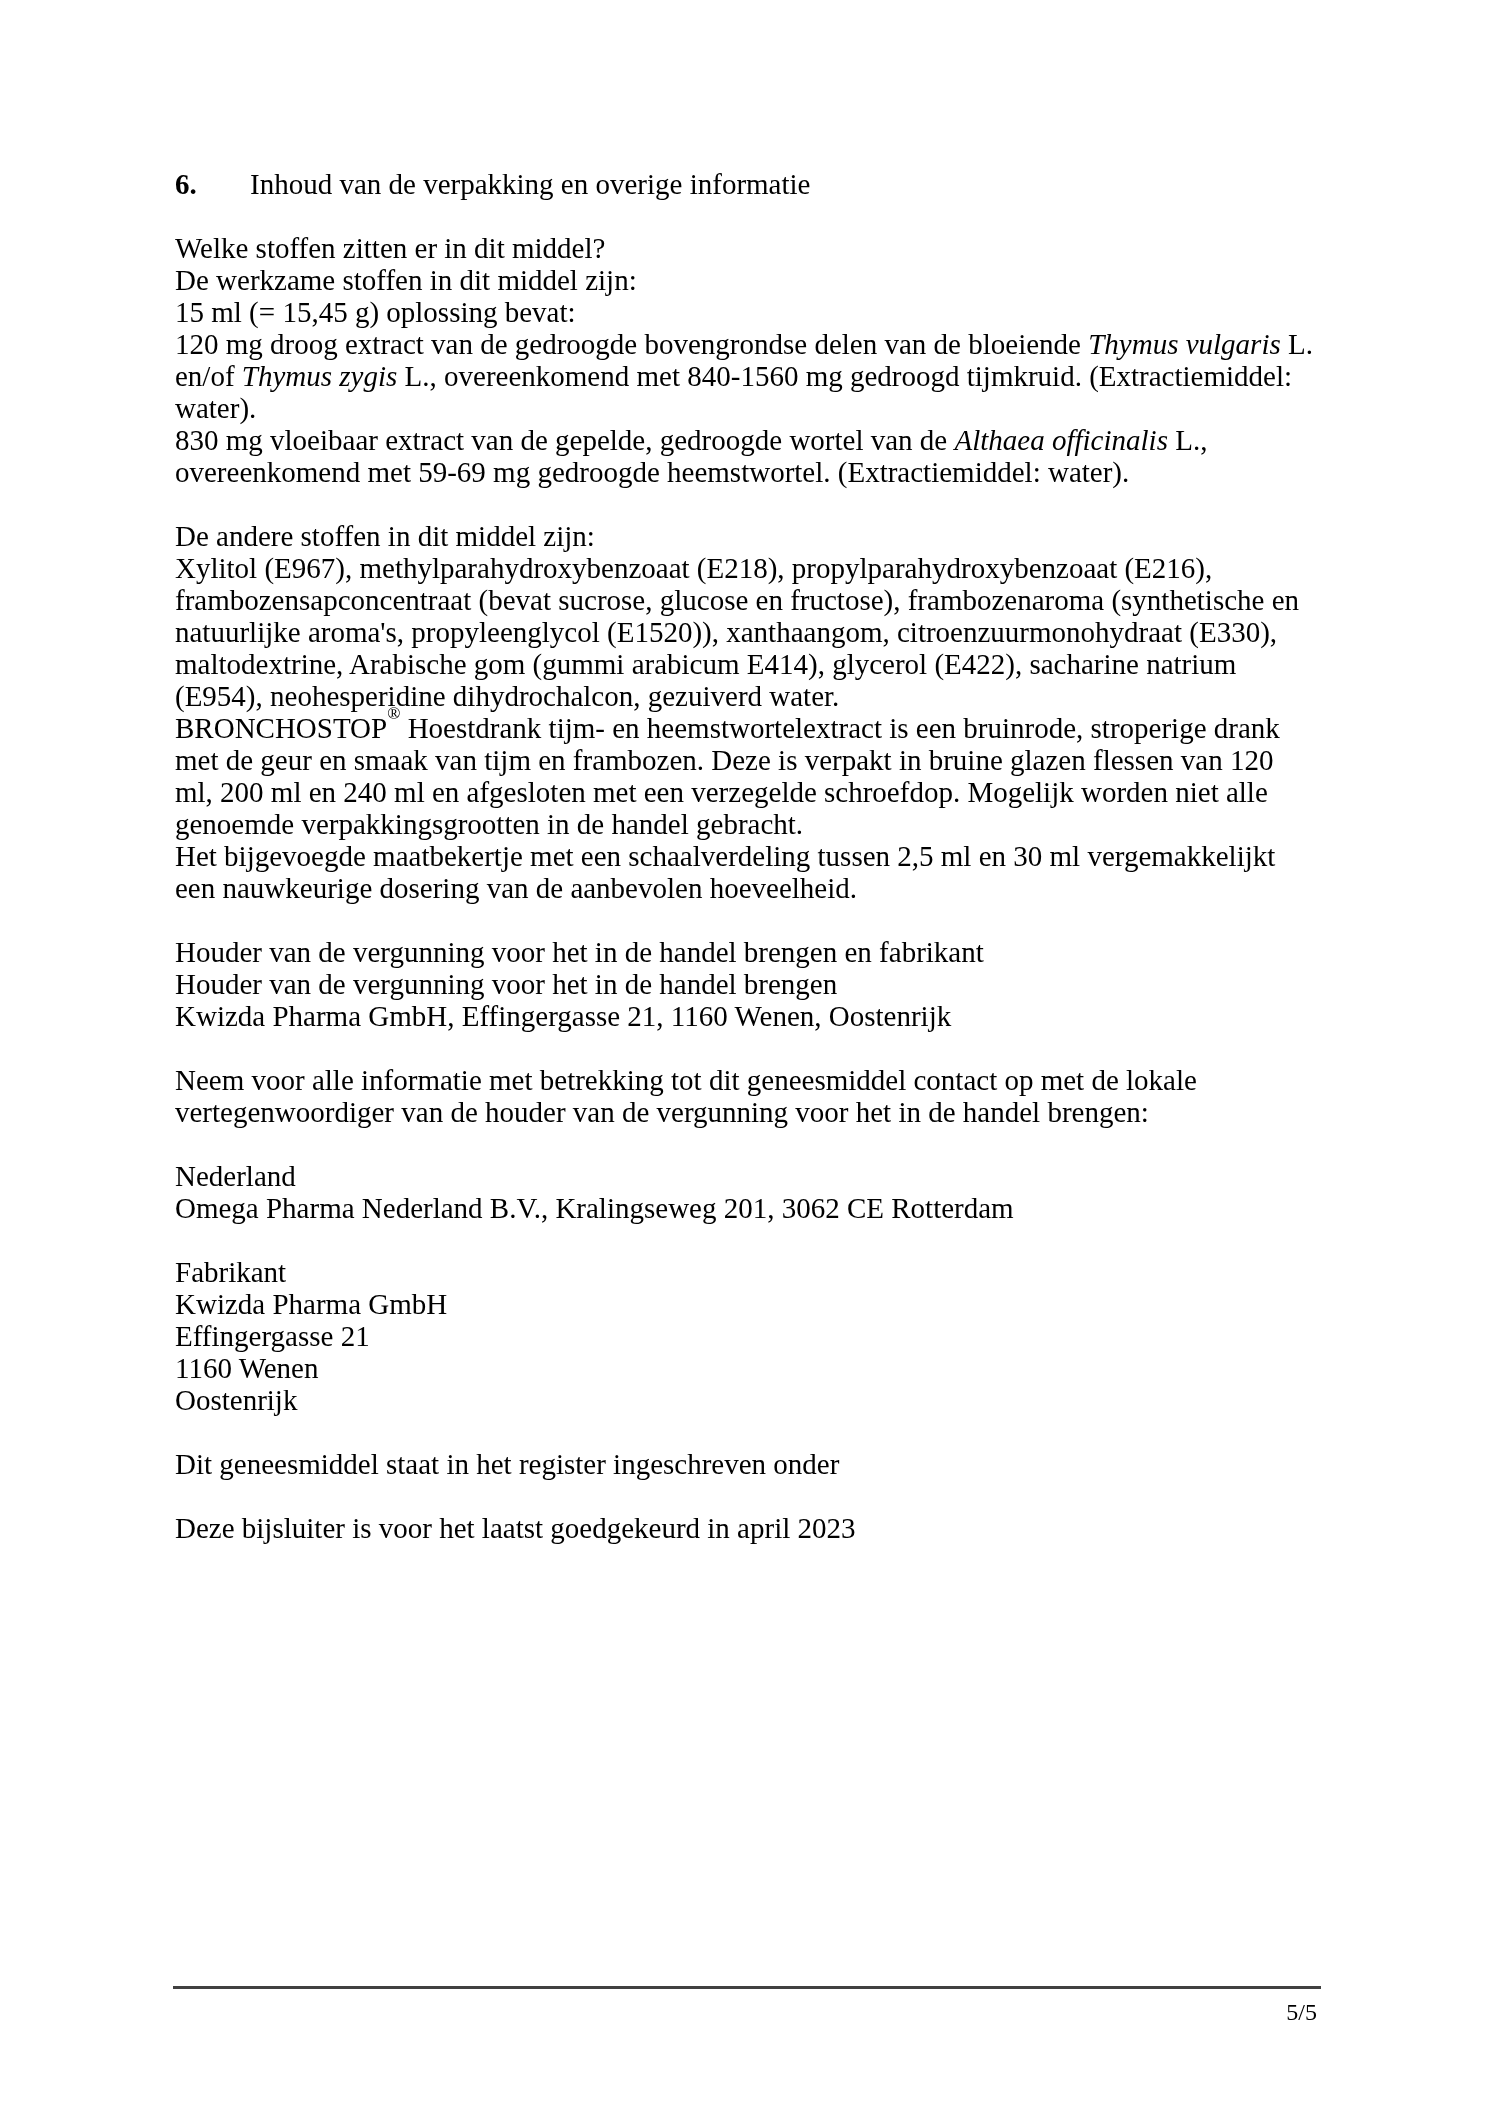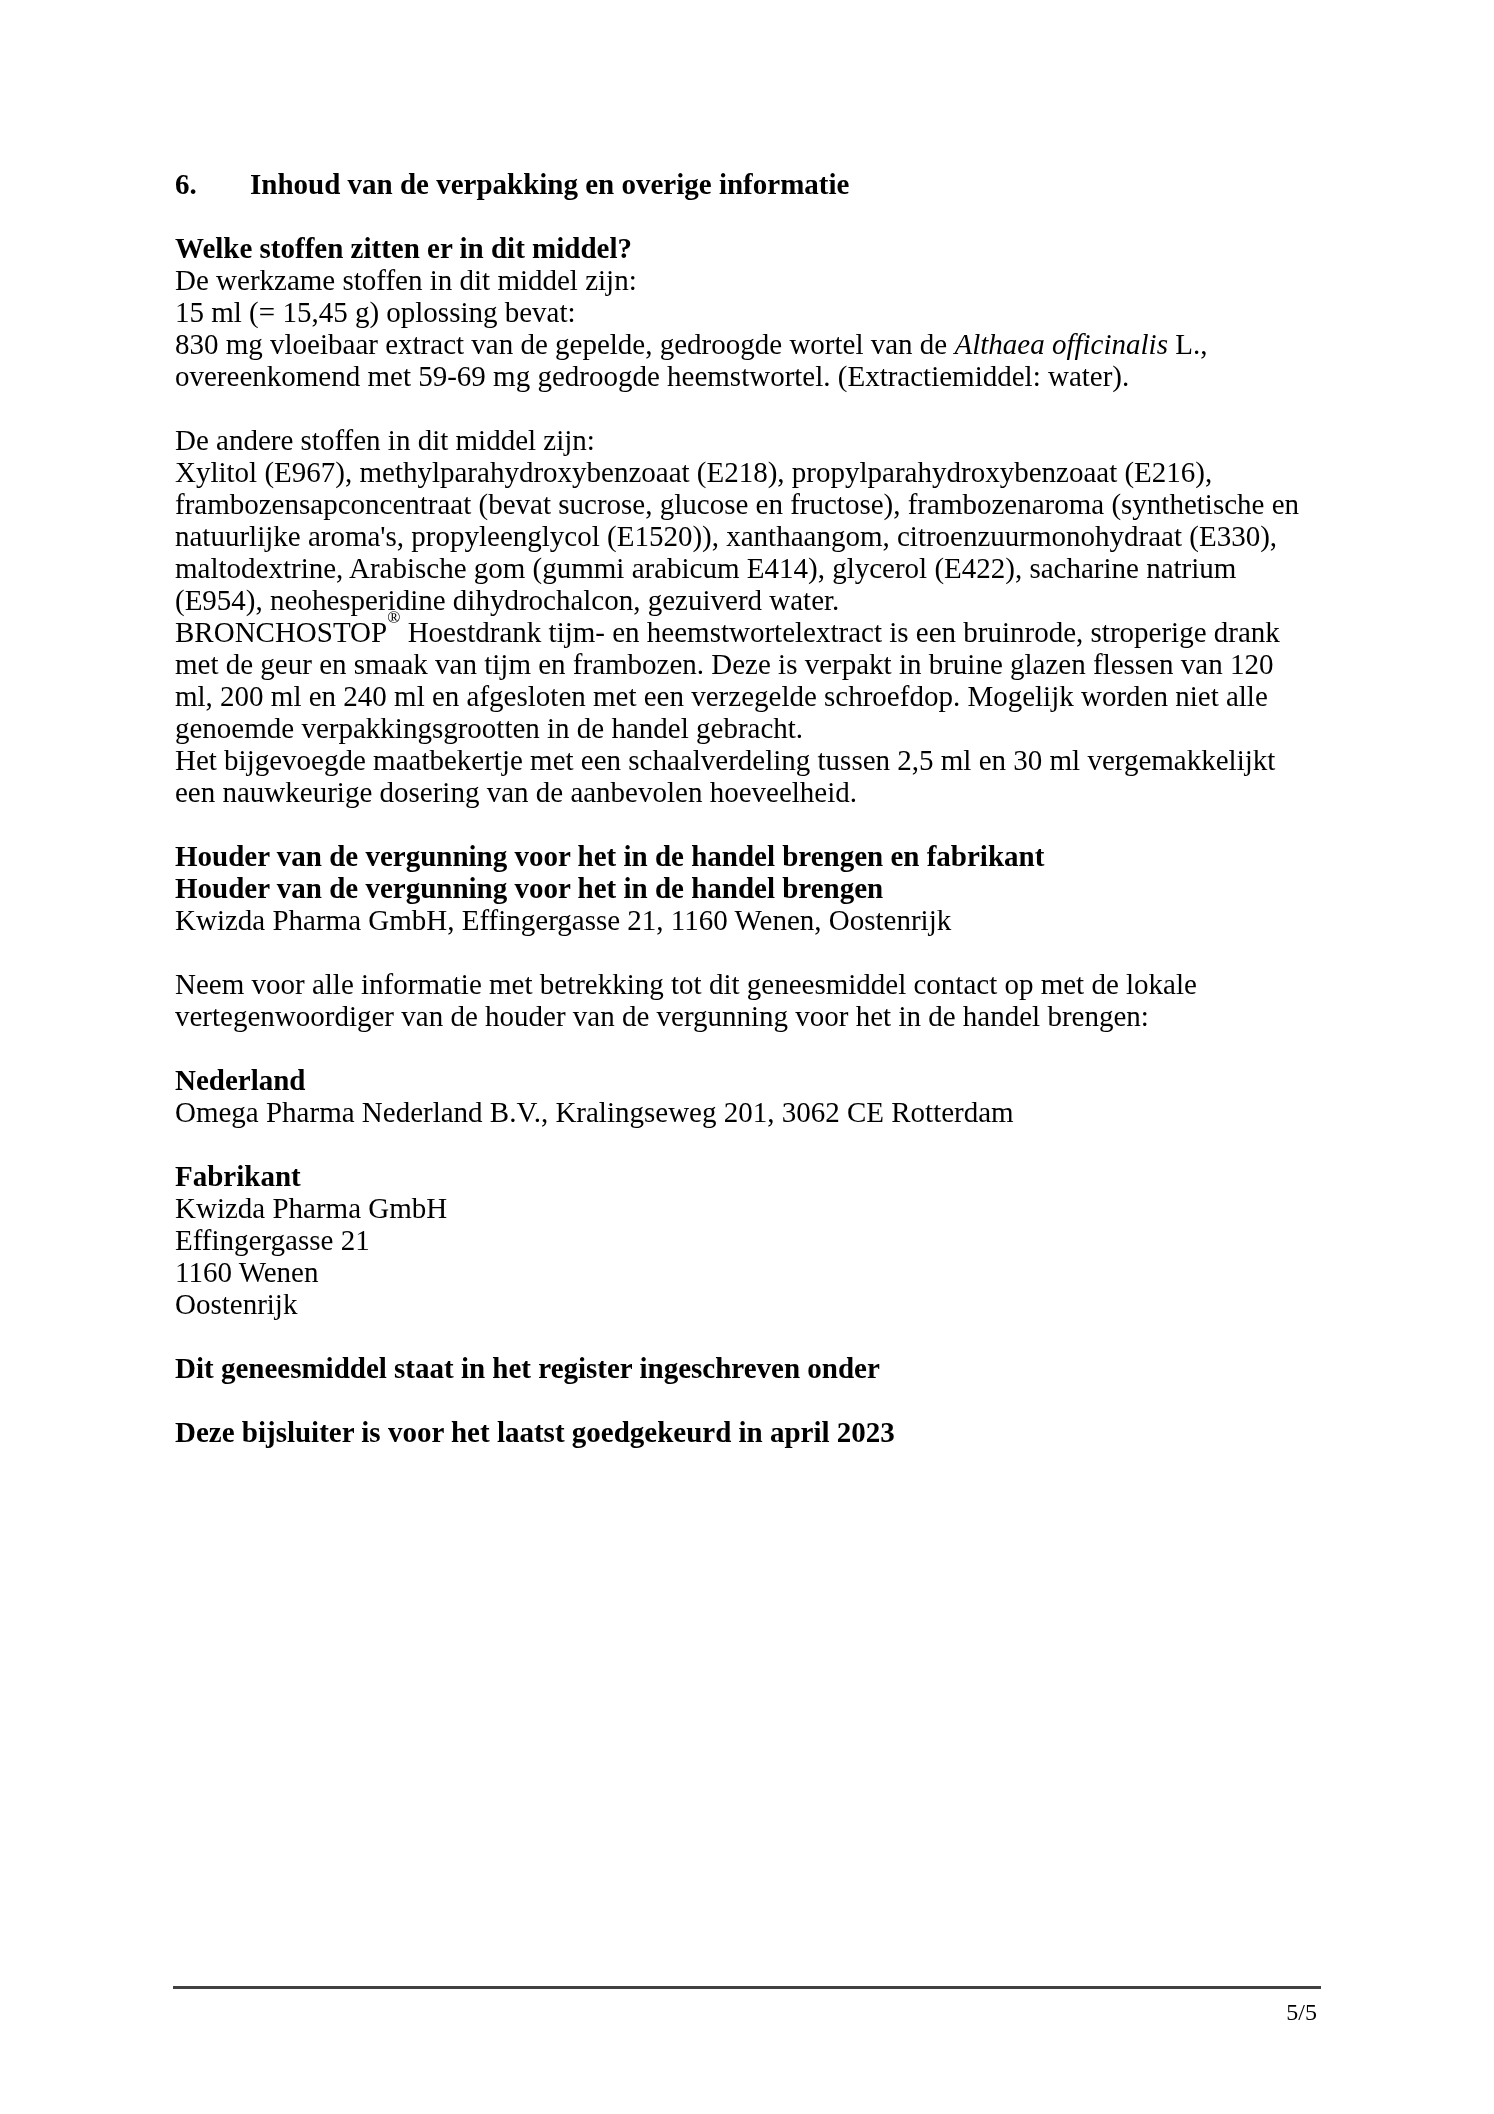--- a/index.html
+++ b/index.html
@@ -21,21 +21,21 @@
     top: 168px;
     width: 1140px;
     font-size: 29px;
     line-height: 32px;
   }
   .doc p {
     margin: 0;
     padding: 0;
   }
   .mt { margin-top: 32px !important; }
-  .b  { font-weight: bold; }
+  .b  { font-weight: normal; }
   .num {
     display: inline-block;
     width: 75px;
     font-weight: bold;
   }
   sup {
     font-size: 0.6em;
     line-height: 0;
     position: relative;
     top: -0.5em;
@@ -62,20 +62,21 @@
 </head>
 <body>
 
 <main class="doc">
 
   <p><span class="num">6.</span><span class="b">Inhoud van de verpakking en overige informatie</span></p>
 
   <p class="b mt">Welke stoffen zitten er in dit middel?</p>
   <p>De werkzame stoffen in dit middel zijn:</p>
   <p>15 ml (= 15,45 g) oplossing bevat:</p>
+  <p><span>120 mg droog extract van de gedroogde bovengrondse delen van de bloeiende </span><i>Thymus vulgaris</i><span> L. en/of </span><i>Thymus zygis</i><span> L., overeenkomend met 840-1560 mg gedroogd tijmkruid. (Extractiemiddel: water).</span></p>
   <p><span>830 mg vloeibaar extract van de gepelde, gedroogde wortel van de </span><i>Althaea officinalis</i><span> L., overeenkomend met 59-69 mg gedroogde heemstwortel. (Extractiemiddel: water).</span></p>
 
   <p class="mt">De andere stoffen in dit middel zijn:</p>
   <p>Xylitol (E967), methylparahydroxybenzoaat (E218), propylparahydroxybenzoaat (E216), frambozensapconcentraat (bevat sucrose, glucose en fructose), frambozenaroma (synthetische en natuurlijke aroma's, propyleenglycol (E1520)), xanthaangom, citroenzuurmonohydraat (E330), maltodextrine, Arabische gom (gummi arabicum E414), glycerol (E422), sacharine natrium (E954), neohesperidine dihydrochalcon, gezuiverd water.</p>
 
   <p><span>BRONCHOSTOP</span><sup>®</sup><span> Hoestdrank tijm- en heemstwortelextract is een bruinrode, stroperige drank met de geur en smaak van tijm en frambozen. Deze is verpakt in bruine glazen flessen van 120 ml, 200 ml en 240 ml en afgesloten met een verzegelde schroefdop. Mogelijk worden niet alle genoemde verpakkingsgrootten in de handel gebracht.</span></p>
   <p>Het bijgevoegde maatbekertje met een schaalverdeling tussen 2,5 ml en 30 ml vergemakkelijkt een nauwkeurige dosering van de aanbevolen hoeveelheid.</p>
 
   <p class="b mt">Houder van de vergunning voor het in de handel brengen en fabrikant</p>
   <p class="b">Houder van de vergunning voor het in de handel brengen</p>

